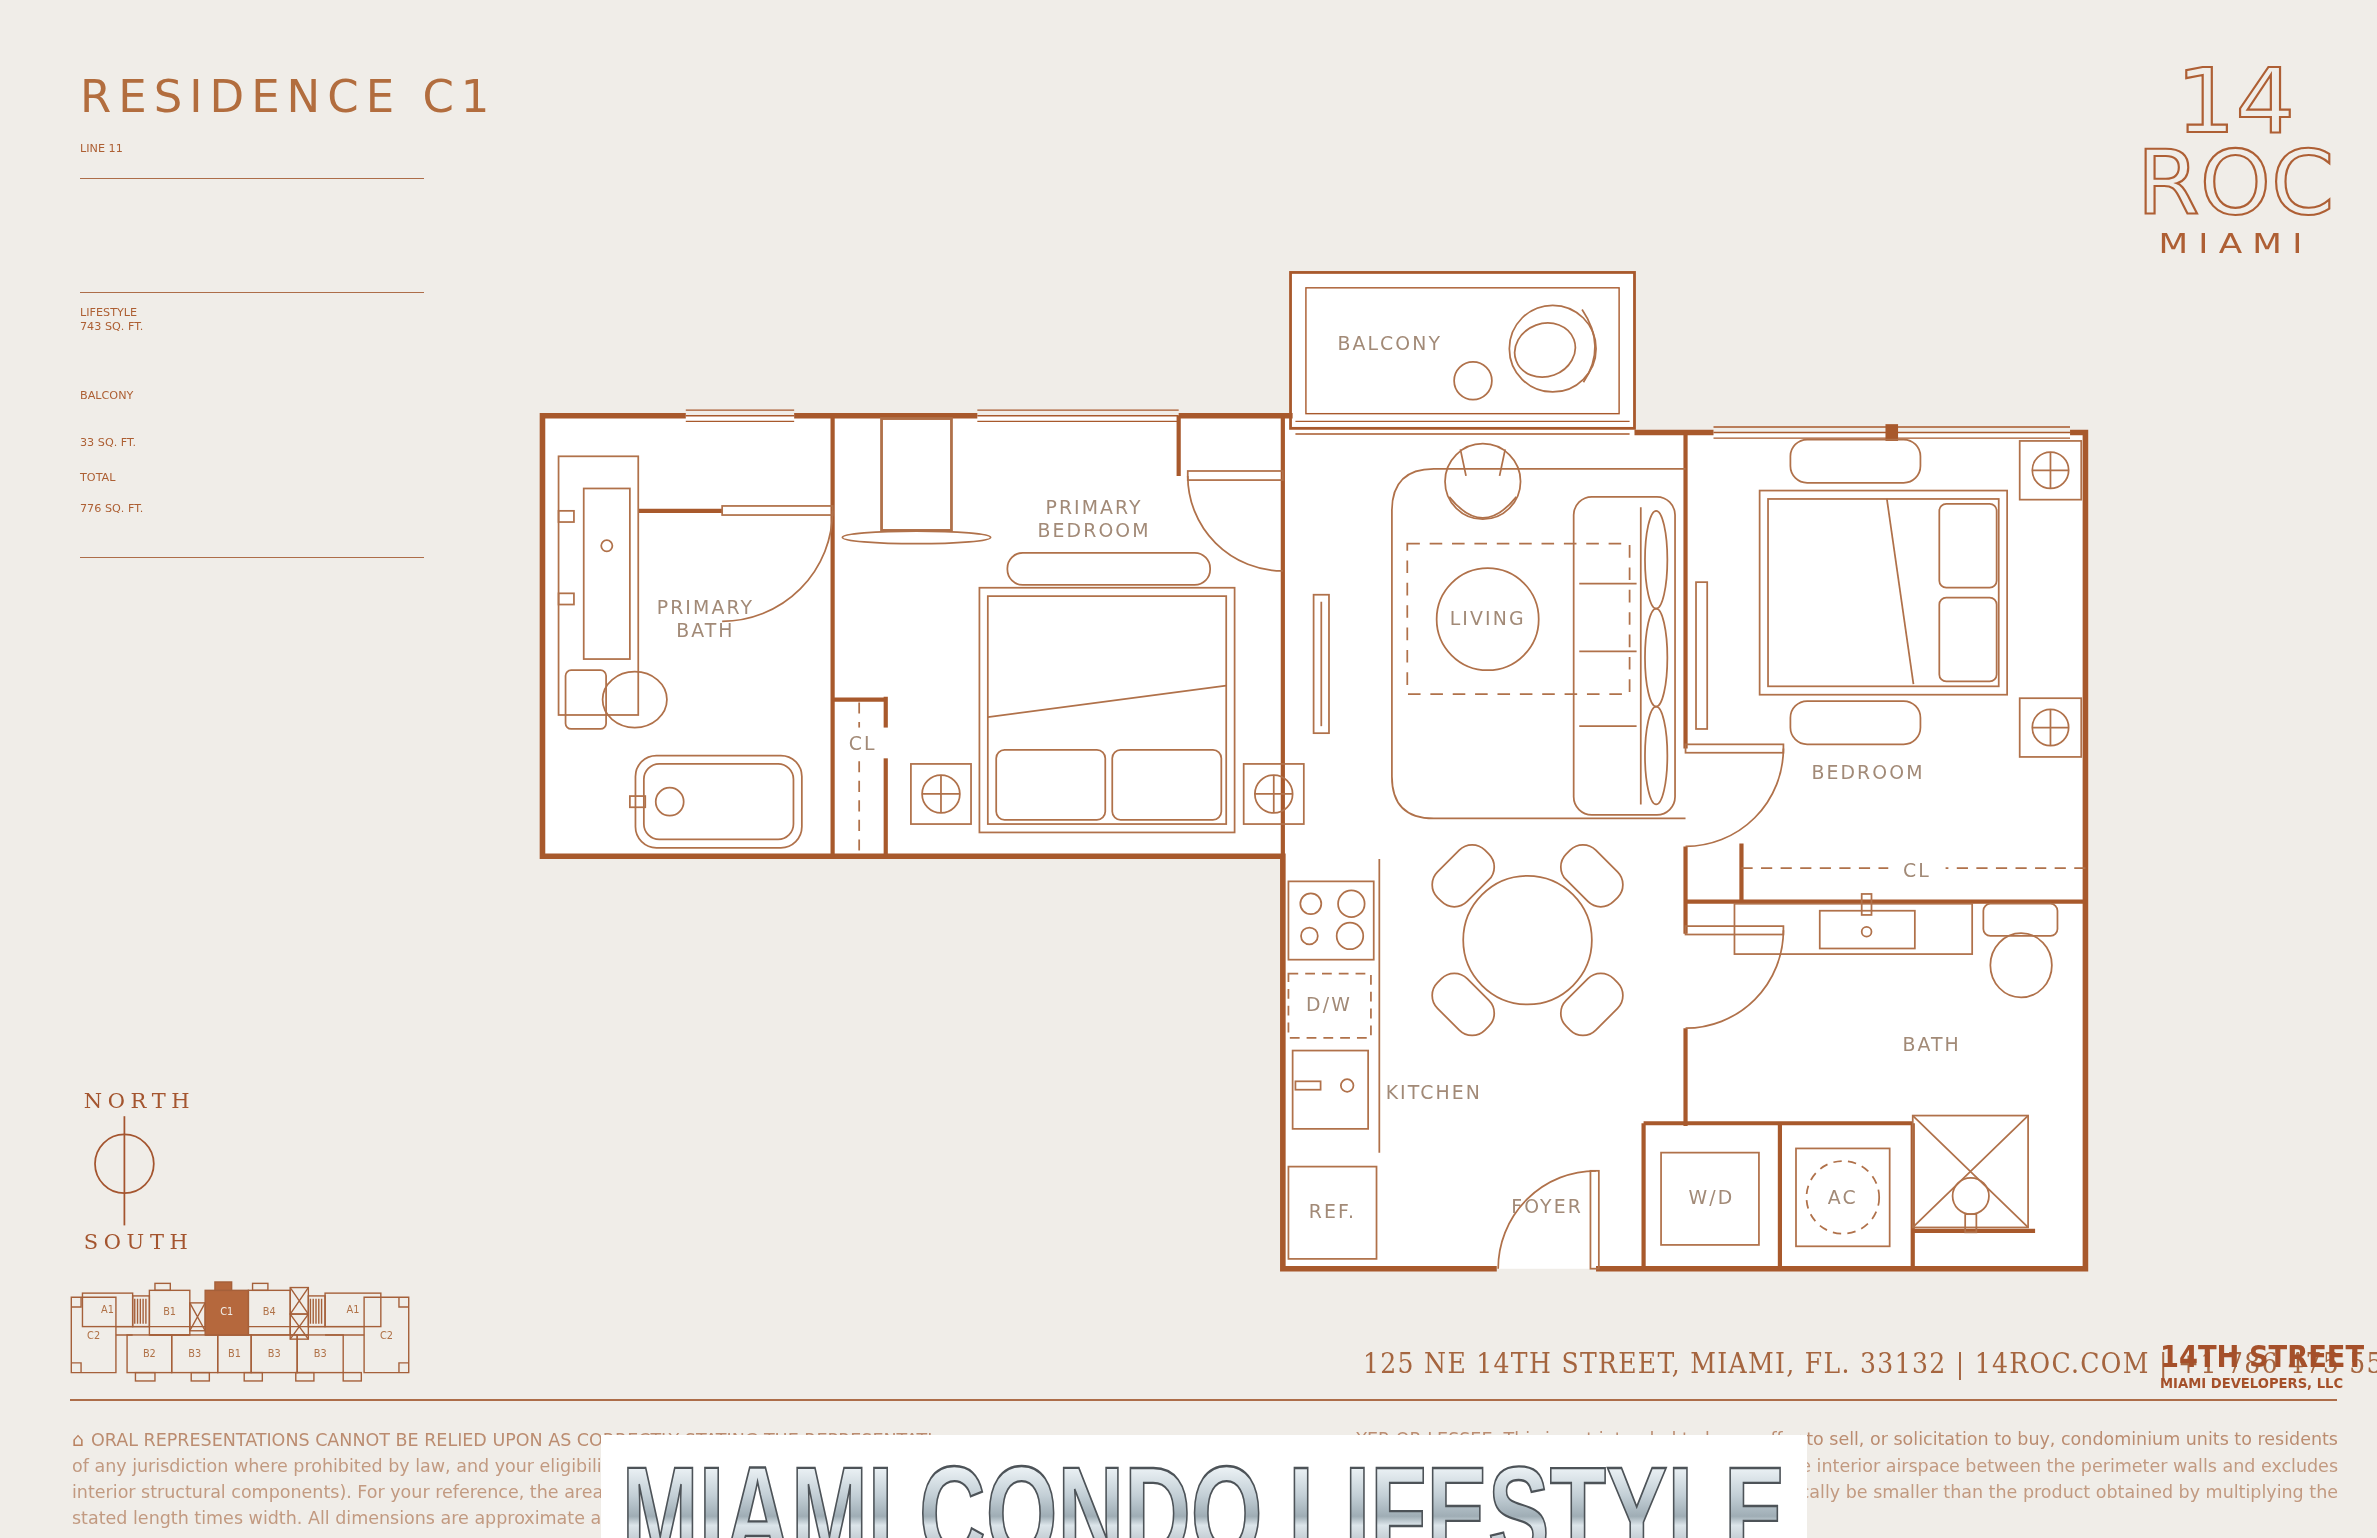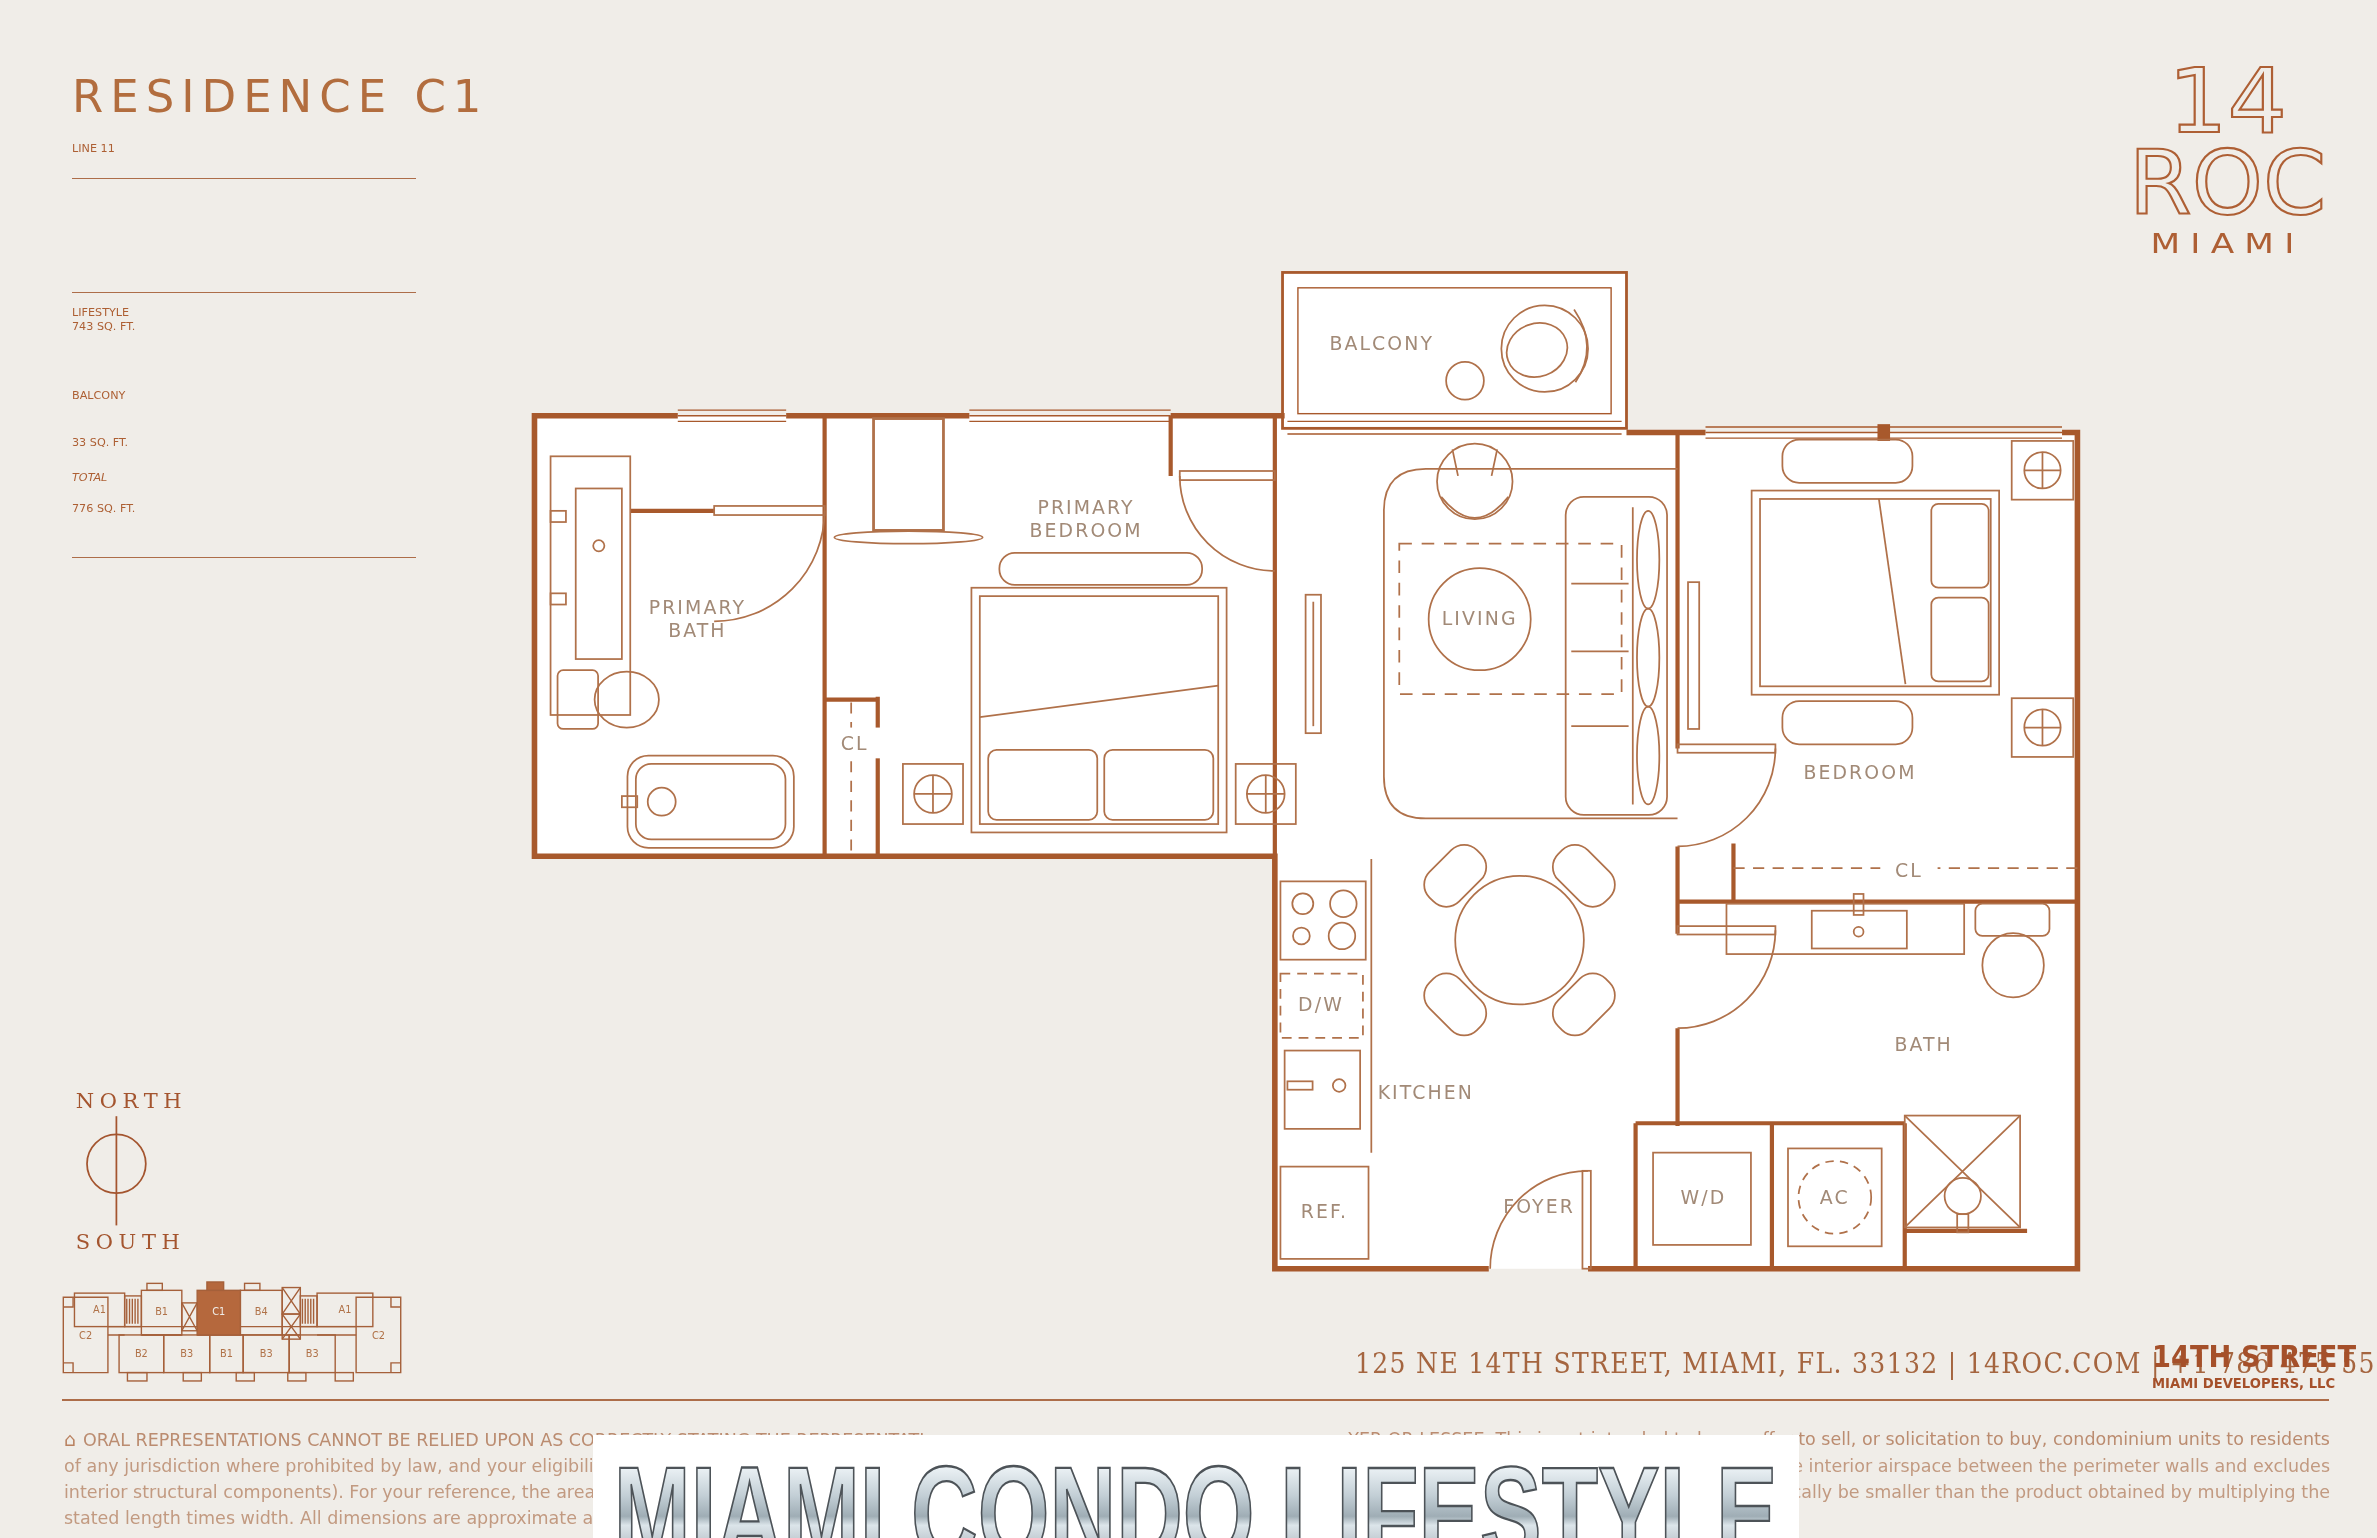--- a/index.html
+++ b/index.html
@@ -1,29 +1,29 @@
 <!DOCTYPE html>
 <html style="font-size:11.2px"><head>
 <meta charset="utf-8">
 <style>
   html,body{margin:0;padding:0;}
   body{width:2377px;height:1538px;background:#f0ede8;font-family:"DejaVu Sans",sans-serif;overflow:hidden;position:relative;}
-  .page{position:absolute;inset:0;}
+  .page{position:absolute;inset:0;margin-left:8px;}
 
   
   .info{position:absolute;left:72px;top:70px;width:350px;color:#ad5f33;}
   .info .title{font-size:45px;font-weight:400;letter-spacing:7px;color:#b26d3e;white-space:nowrap;}
   .rule{position:absolute;left:72px;width:344px;height:1.4px;background:#ad6d49;}
   .line-label{position:absolute;left:72px;top:142px;}
   .bedbath{position:absolute;left:72px;top:201px;line-height:28px;}
   .spec1{position:absolute;left:72px;top:306px;}
   .spec1v{position:absolute;left:72px;top:320px;}
   .spec2{position:absolute;left:72px;top:389px;}
   .spec2v{position:absolute;left:72px;top:436px;}
-  .spec3{position:absolute;left:72px;top:471px;font-style:italic;}
+  .spec3{position:absolute;left:72px;top:471px;}
   .spec3v{position:absolute;left:72px;top:502px;}
 
   
   .brand{position:absolute;left:2119px;top:49px;}
 
   
   .plan{position:absolute;left:517px;top:266px;}
 
   
   .compass{position:absolute;left:66px;top:1077px;}

